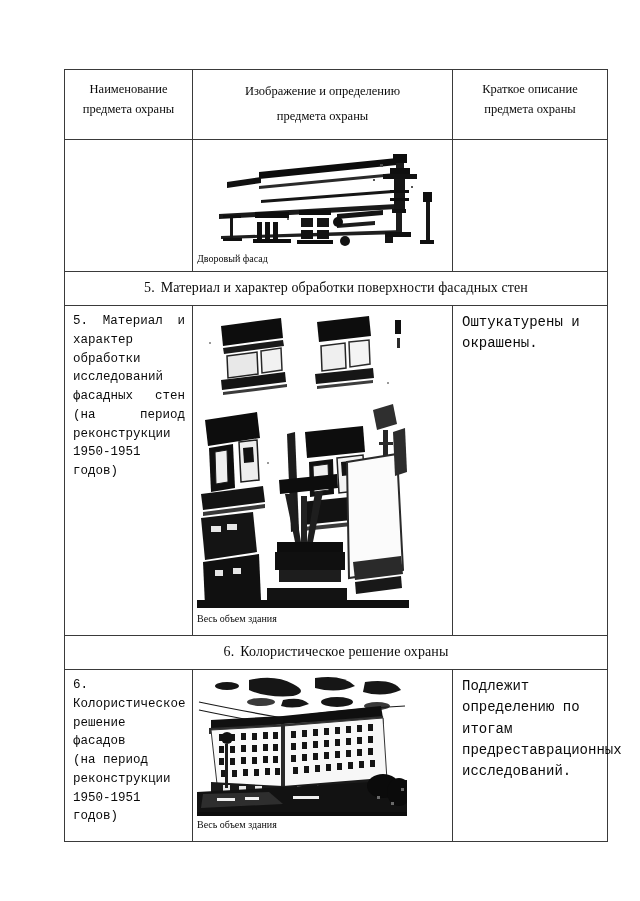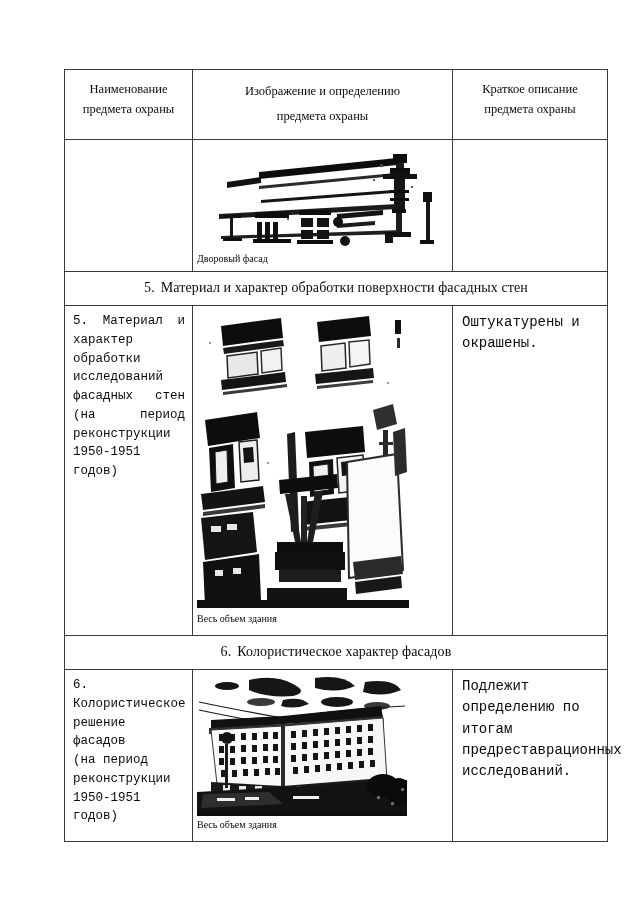--- a/index.html
+++ b/index.html
@@ -317,21 +317,21 @@
               <rect x="0" y="288" width="212" height="8" fill="#0f0f0f"></rect>
             </svg>
           </div>
           <div class="caption">Весь объем здания</div>
         </td>
         <td class="desc-cell">Оштукатурены и окрашены.</td>
       </tr>
 
       <tr>
         <td class="section-cell" colspan="3">
-          <span class="num">6.</span><span>Колористическое характер фасадов</span>
+          <span class="num">6.</span><span>Колористическое решение охраны</span>
         </td>
       </tr>
 
       <tr class="row-color">
         <td class="label-cell label-plain">
           <span>6.</span><br>
           <span>Колористическое</span><br>
           <span>решение фасадов</span><br>
           <span>(на период</span><br>
           <span>реконструкции</span><br>

